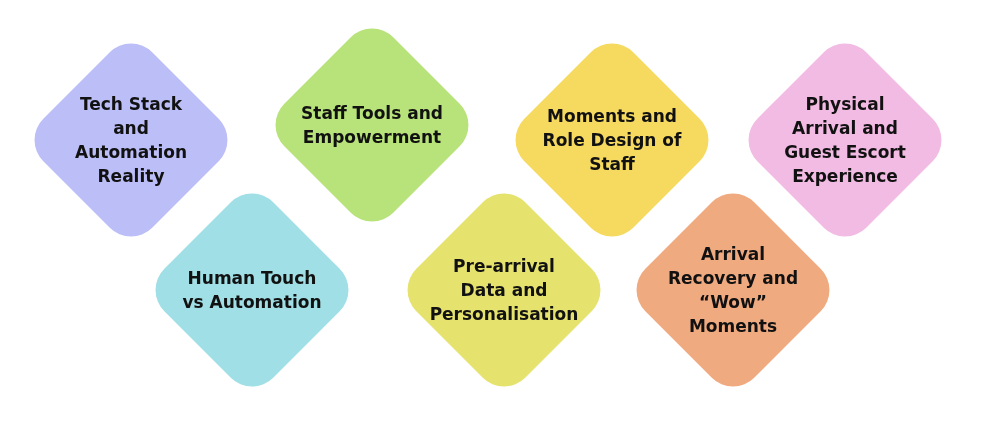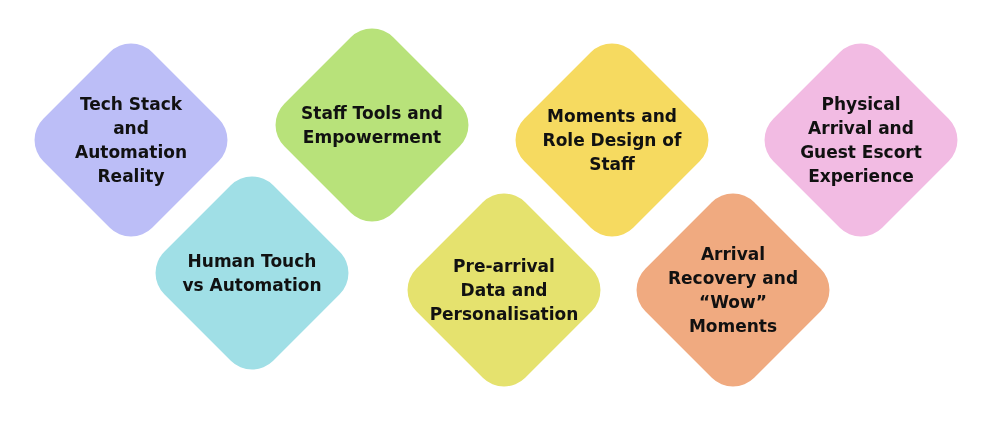--- a/index.html
+++ b/index.html
@@ -15,21 +15,21 @@
 <div id="diagram">
   <div class="node" style="left: 22px; top: 31px;">
     <div class="shape" style="background: rgb(188, 190, 247);"></div>
     <div class="label">
         <span>Tech Stack
 and
 Automation
 Reality</span>
       </div>
   </div>
-  <div class="node" style="left: 143px; top: 164px; text-decoration: underline;">
+  <div class="node" style="left: 143px; top: 181px; text-decoration: underline;">
     <div class="shape" style="background: rgb(160, 223, 230);"></div>
     <div class="label">
         <span>Human Touch
 vs Automation</span>
       </div>
   </div>
   <div class="node" style="left: 263px; top: 16px;">
     <div class="shape" style="background: rgb(184, 226, 122);"></div>
     <div class="label">
         <span>Staff Tools and
@@ -54,21 +54,21 @@
   </div>
   <div class="node" style="left: 624px; top: 181px;">
     <div class="shape" style="background: rgb(240, 170, 128);"></div>
     <div class="label">
         <span>Arrival
 Recovery and
 “Wow”
 Moments</span>
       </div>
   </div>
-  <div class="node" style="left: 752px; top: 31px; text-decoration: underline;">
+  <div class="node" style="left: 736px; top: 31px; text-decoration: underline;">
     <div class="shape" style="background: rgb(242, 187, 227);"></div>
     <div class="label">
         <span>Physical
 Arrival and
 Guest Escort
 Experience</span>
       </div>
   </div>
 </div>
 

